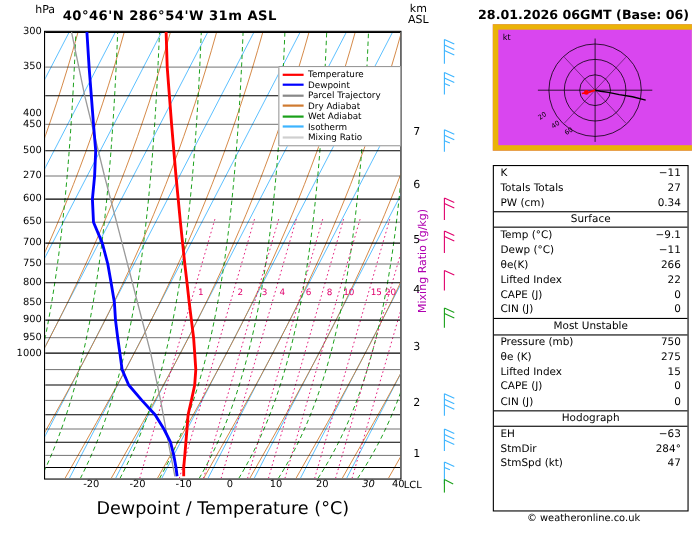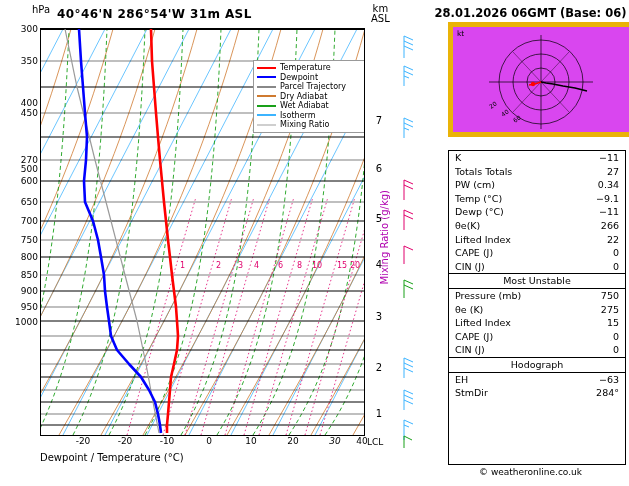--- a/index.html
+++ b/index.html
@@ -12,21 +12,21 @@
   #station-title{position:absolute;left:57px;top:7px;font-size:12px;font-weight:bold;color:#000;letter-spacing:.4px;}
   #km-label{position:absolute;left:371px;top:4px;font-size:10px;color:#000;text-align:center;line-height:10px;}
 
   .plot{position:absolute;left:40px;top:28px;width:325px;height:408px;border:1px solid #000;box-sizing:border-box;background:#fff;overflow:hidden;}
   .plot svg{position:absolute;left:0;top:0;}
 
   .ytick{position:absolute;right:0;transform:translateY(-50%);font-size:9px;color:#000;text-align:right;width:34px;}
   #ylabels{position:absolute;left:0;top:28px;width:38px;height:408px;}
   #xlabels{position:absolute;left:40px;top:436px;width:325px;height:14px;}
   .xtick{position:absolute;transform:translateX(-50%);font-size:9px;color:#000;}
-  #xaxis-title{position:absolute;left:40px;top:452px;width:325px;font-size:10px;color:#000;}
+  #xaxis-title{position:absolute;left:40px;top:452px;width:325px;text-align:center;font-size:16px;color:#000;}
 
   #kmlabels{position:absolute;left:366px;top:28px;width:18px;height:408px;}
   .kmtick{position:absolute;right:2px;transform:translateY(-50%);font-size:10px;color:#000;}
   #lcl-label{position:absolute;left:367px;top:437px;font-size:9px;color:#000;}
 
   #mixing-axis-label{position:absolute;left:379px;top:190px;width:14px;font-size:10px;color:#b000b0;
       writing-mode:vertical-rl;text-orientation:mixed;transform:rotate(180deg);white-space:nowrap;}
 
   
   #legend{position:absolute;left:212px;top:31px;width:128px;padding:2px 3px;background:#fff;border:1px solid #999;font-size:8px;line-height:9.5px;}
@@ -200,21 +200,21 @@
           <span class="leg-text">Mixing Ratio</span>
         </div>
       </div>
     </div>
 
     <div id="ylabels">
       <div class="ytick" style="top:1px;">300</div>
       <div class="ytick" style="top:33px;">350</div>
       <div class="ytick" style="top:59px;margin-top:16px;">400</div>
       <div class="ytick" style="top:85px;">450</div>
-      <div class="ytick" style="top:109px;margin-top:32px;">500</div>
+      <div class="ytick" style="top:109px;">500</div>
       <div class="ytick" style="top:132px;">270</div>
       <div class="ytick" style="top:153px;">600</div>
       <div class="ytick" style="top:174px;">650</div>
       <div class="ytick" style="top:193px;">700</div>
       <div class="ytick" style="top:212px;">750</div>
       <div class="ytick" style="top:229px;">800</div>
       <div class="ytick" style="top:247px;">850</div>
       <div class="ytick" style="top:263px;">900</div>
       <div class="ytick" style="top:279px;">950</div>
       <div class="ytick" style="top:294px;">1000</div>
@@ -357,20 +357,21 @@
       </div>
       <div class="trow">
         <span class="k">Totals Totals</span>
         <span class="v">27</span>
       </div>
       <div class="trow">
         <span class="k">PW (cm)</span>
         <span class="v">0.34</span>
       </div>
 
+      <div class="sechead first">Surface</div>
       <div class="trow">
         <span class="k">Temp (°C)</span>
         <span class="v">−9.1</span>
       </div>
       <div class="trow">
         <span class="k">Dewp (°C)</span>
         <span class="v">−11</span>
       </div>
       <div class="trow">
         <span class="k">θe(K)</span>
@@ -412,18 +413,22 @@
       </div>
 
       <div class="sechead">Hodograph</div>
       <div class="trow">
         <span class="k">EH</span>
         <span class="v">−63</span>
       </div>
       <div class="trow">
         <span class="k">StmDir</span>
         <span class="v">284°</span>
+      </div>
+      <div class="trow">
+        <span class="k">StmSpd (kt)</span>
+        <span class="v">47</span>
       </div>
     </div>
 
     <div id="credit">© weatheronline.co.uk</div>
   </div>
 </div>
 
 </body></html>

